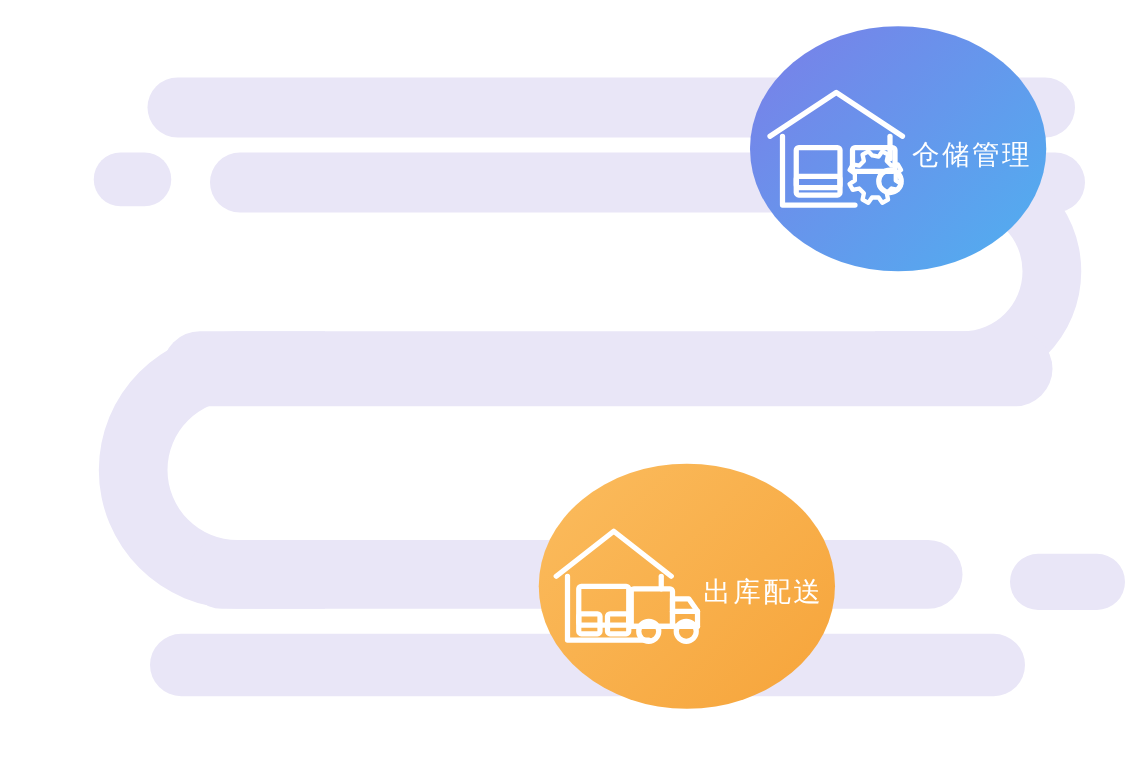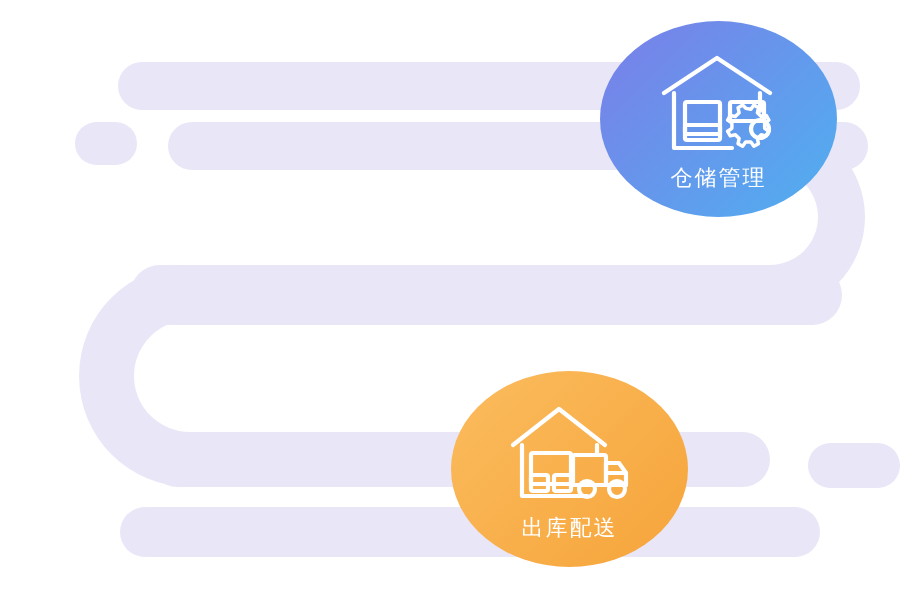--- a/index.html
+++ b/index.html
@@ -23,21 +23,21 @@
     inset: 0;
     width: 900px;
     height: 608px;
   }
   #nodes-layer { pointer-events: none; }
 
   .node {
     position: absolute;
     pointer-events: auto;
     display: flex;
-    flex-direction: column;
+    flex-direction: row;
     align-items: center;
     justify-content: center;
     border-radius: 50%;
   }
   .node-icon {
     display: block;
   }
   .node-label {
     color: #ffffff;
     font-size: 22px;
@@ -55,21 +55,21 @@
   #node-order .node-icon { margin-top: 6px; }
   #node-order .node-label { margin-top: 10px; }
 
   #node-warehouse {
     left: 600px; top: 21px; width: 237px; height: 196px;
   }
   #node-warehouse .node-icon { margin-top: 4px; }
   #node-warehouse .node-label { margin-top: 10px; }
 
   #node-delivery {
-    left: 451px; top: 371px; width: 237px; height: 196px; justify-content: center;
+    left: 431px; top: 371px; width: 237px; height: 196px; justify-content: center;
   }
   #node-delivery .node-icon { margin-top: 4px; }
   #node-delivery .node-label { margin-top: 10px; }
 </style>
 </head>
 <body>
 
 <div id="stage">
 
   <svg id="bg-layer" viewBox="0 0 900 608" xmlns="http://www.w3.org/2000/svg">

